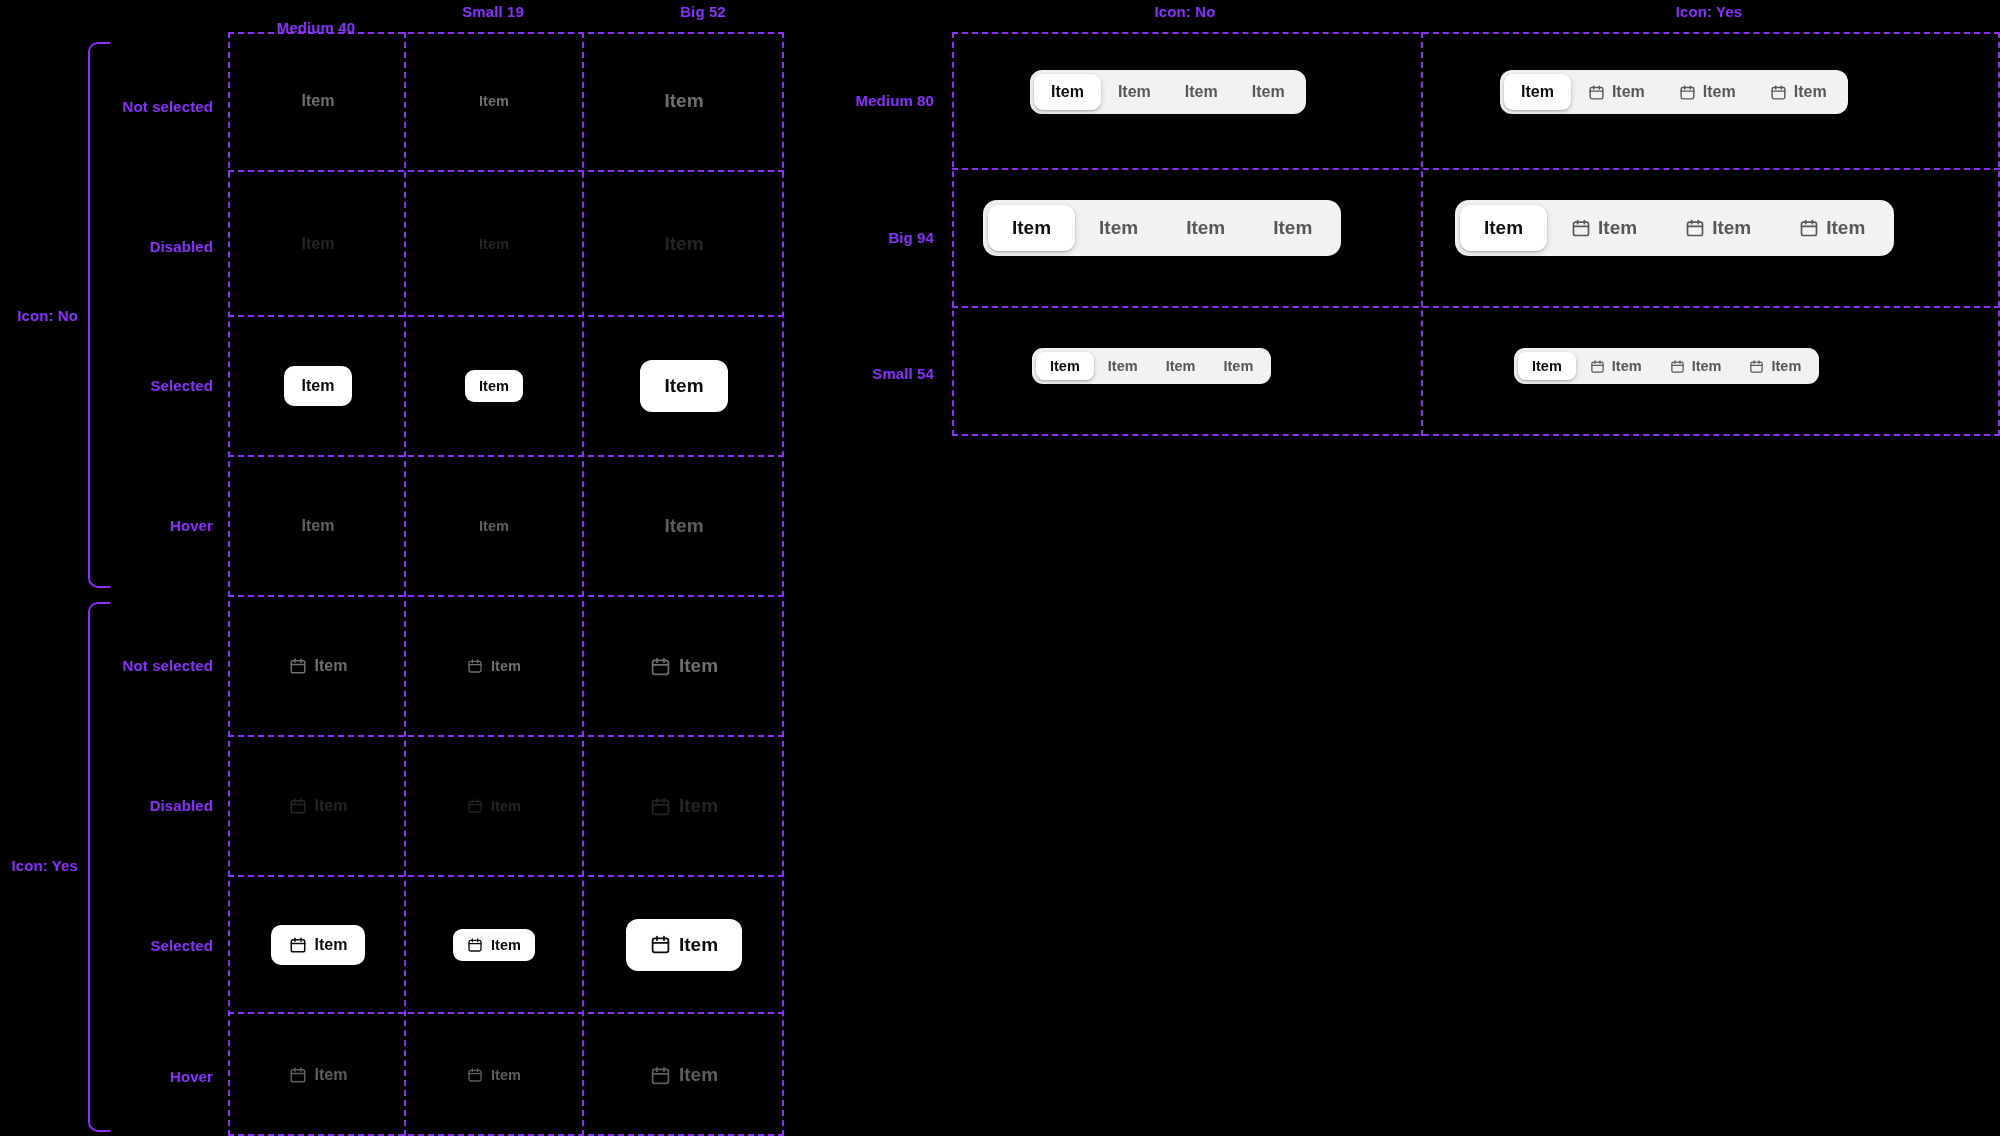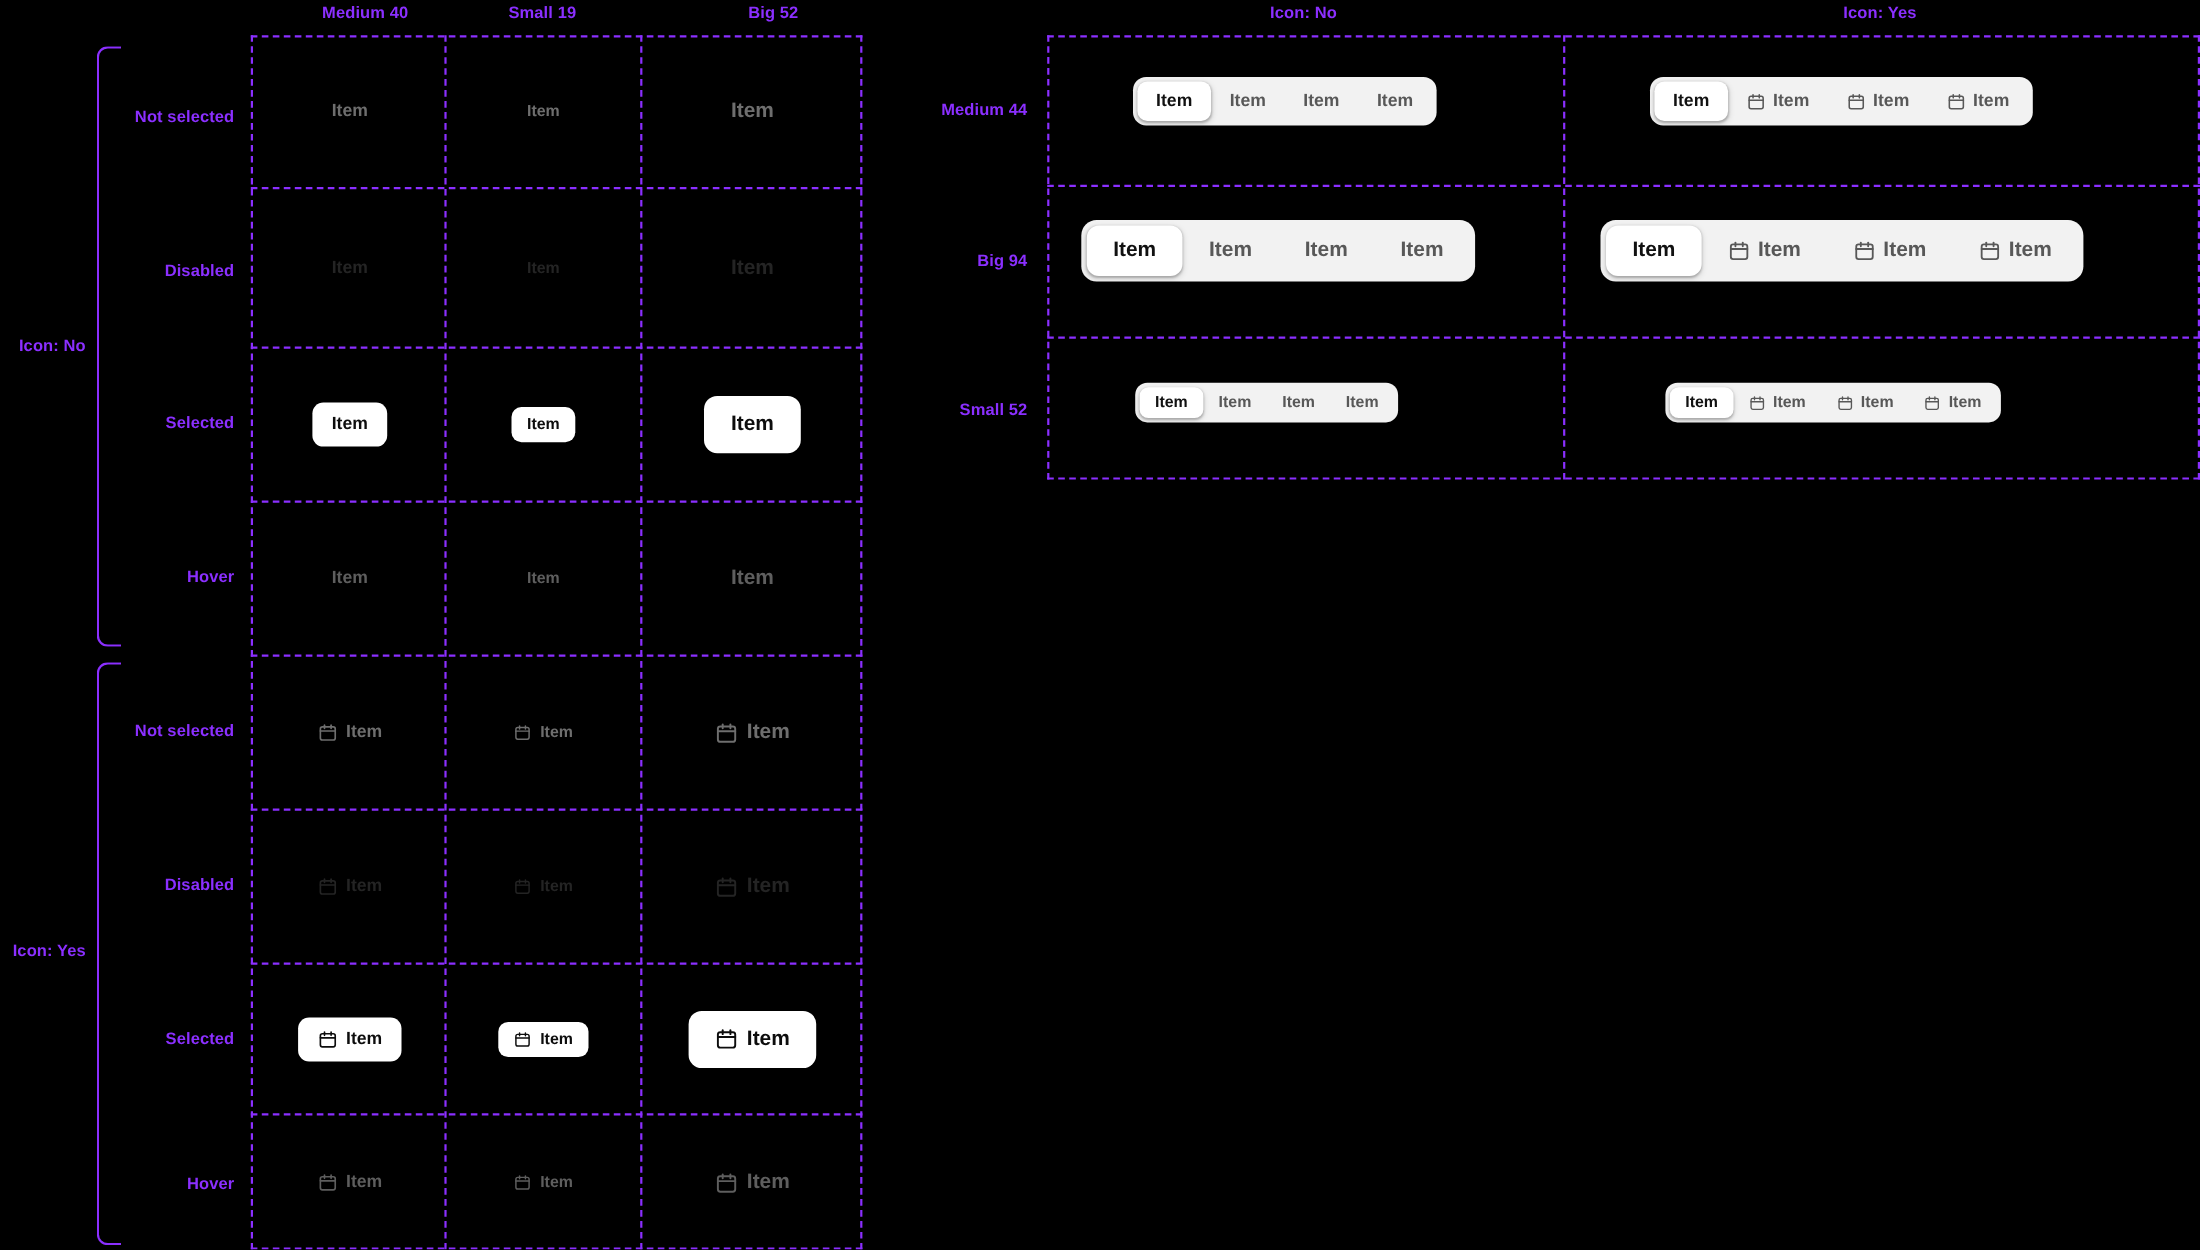--- a/index.html
+++ b/index.html
@@ -116,21 +116,21 @@
     box-shadow: 0 1px 2px rgba(0,0,0,.22), 0 2px 6px rgba(0,0,0,.14);
   }
 </style>
 </head>
 <body>
 
 <div id="root">
 
   <div>
 
-    <div class="anno c" style="left:316px; top:4px;margin-left:16px;">Medium 40</div>
+    <div class="anno c" style="left:316px; top:20px;">Medium 40</div>
     <div class="anno c" style="left:493px; top:4px;">Small 19</div>
     <div class="anno c" style="left:681px; top:4px;margin-left:22px;">Big 52</div>
 
     <div class="anno rr" style="left:78px; top:315px;">Icon: No</div>
     <div class="anno rr" style="left:78px; top:865px;">Icon: Yes</div>
 
     <div class="bracket" style="left:88px; top:42px;  height:546px;"></div>
     <div class="bracket" style="left:88px; top:602px; height:530px;"></div>
 
     <div class="anno rr" style="left:213px; top:106px;">Not selected</div>
@@ -374,23 +374,23 @@
           </div>
         </div>
       </div>
   </div>
 
   <div>
 
     <div class="anno c" style="left:1185px; top:4px;">Icon: No</div>
     <div class="anno c" style="left:1709px; top:4px;">Icon: Yes</div>
 
-    <div class="anno rr" style="left:934px; top:100px;">Medium 44</div>
+    <div class="anno rr" style="left:934px; top:100px;">Medium 80</div>
     <div class="anno rr" style="left:934px; top:237px;">Big 94</div>
-    <div class="anno rr" style="left:934px; top:373px;">Small 52</div>
+    <div class="anno rr" style="left:934px; top:373px;">Small 54</div>
 
     <div class="dash-box" style="left:952px; top:32px; width:1048px; height:404px;"></div>
     <div class="dash-v" style="left:1421px; top:32px; height:404px;"></div>
     <div class="dash-h" style="left:952px; top:168px; width:1048px;"></div>
     <div class="dash-h" style="left:952px; top:306px; width:1048px;"></div>
 
     <div id="right-controls">
         <div class="segctl g-medium" style="left: 1030px; top: 70px;">
           <div class="opt active">
             <span>Item</span>

